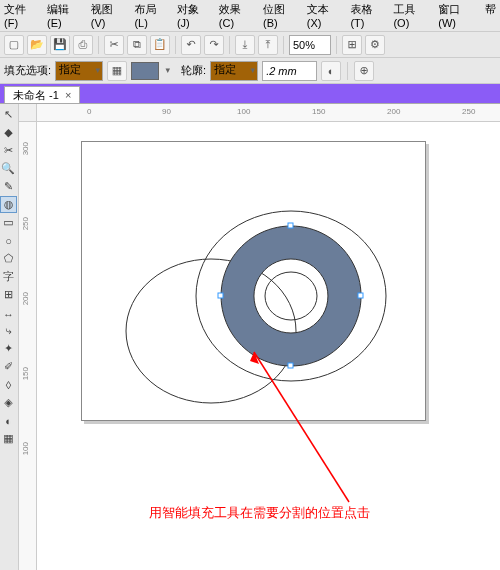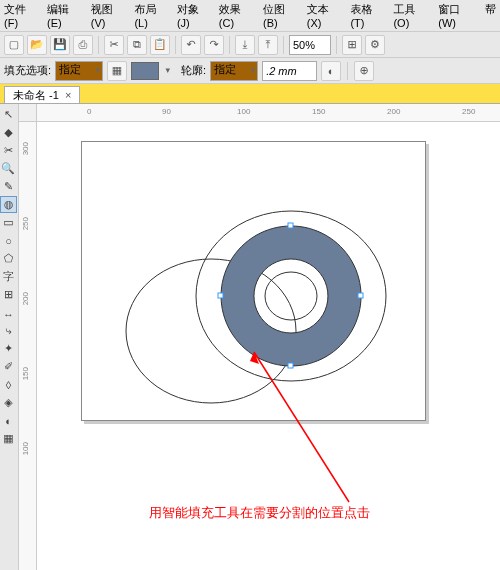--- a/index.html
+++ b/index.html
@@ -9,21 +9,21 @@
 .toolbar { background: #e8e8e8; padding: 3px 4px; display: flex; gap: 3px; align-items: center; border-bottom: 1px solid #ccc; height: 26px; }
 .tb-btn { width: 20px; height: 20px; background: #f5f5f5; border: 1px solid #ccc; border-radius: 2px; display: flex; align-items: center; justify-content: center; color: #555; }
 .tb-sep { width: 1px; height: 18px; background: #ccc; margin: 0 2px; }
 .zoom-input { width: 42px; height: 20px; border: 1px solid #aaa; background: #fff; font-size: 11px; padding: 0 3px; }
 .propbar { background: #e8e8e8; padding: 3px 4px; display: flex; gap: 4px; align-items: center; border-bottom: 1px solid #ccc; height: 26px; }
 .dropdown { height: 20px; border: 1px solid #aaa; background: #a16207; font-size: 11px; padding: 0 14px 0 3px; position: relative; }
 .dropdown::after { content: "▾"; position: absolute; right: 2px; top: 3px; color: #666; font-size: 9px; }
 .color-swatch { width: 28px; height: 18px; background: #6a7d99; border: 1px solid #666; position: relative; }
 .color-swatch::after { content: "▾"; position: absolute; right: -12px; top: 2px; color: #666; font-size: 9px; }
 .spinner { width: 55px; height: 20px; border: 1px solid #aaa; background: #fff; font-size: 11px; padding: 0 3px; font-style: italic; }
-.tabbar { background: #fde047; padding: 2px 4px 0 4px; display: flex; border-bottom: 1px solid #aaa; height: 20px; }
+.tabbar { background: #8b5cf6; padding: 2px 4px 0 4px; display: flex; border-bottom: 1px solid #aaa; height: 20px; }
 .tab { background: #fff; border: 1px solid #aaa; border-bottom: none; padding: 1px 8px; font-size: 11px; }
 .tab-close { color: #555; margin-left: 3px; }
 .workspace { display: flex; height: calc(100% - 94px); }
 .toolbox { width: 19px; background: #e8e8e8; border-right: 1px solid #ccc; display: flex; flex-direction: column; gap: 1px; padding-top: 2px; }
 .tool { width: 17px; height: 17px; display: flex; align-items: center; justify-content: center; font-size: 11px; color: #444; cursor: pointer; }
 .tool.active { background: #cde; border: 1px solid #69c; }
 .canvas-area { flex: 1; position: relative; background: #fff; overflow: hidden; }
 .ruler-h { position: absolute; top: 0; left: 18px; right: 0; height: 18px; background: #f8f8f8; border-bottom: 1px solid #ccc; font-size: 8px; color: #888; }
 .ruler-h span { position: absolute; top: 3px; }
 .ruler-v { position: absolute; left: 0; top: 18px; bottom: 0; width: 18px; background: #f8f8f8; border-right: 1px solid #ccc; font-size: 8px; color: #888; }

